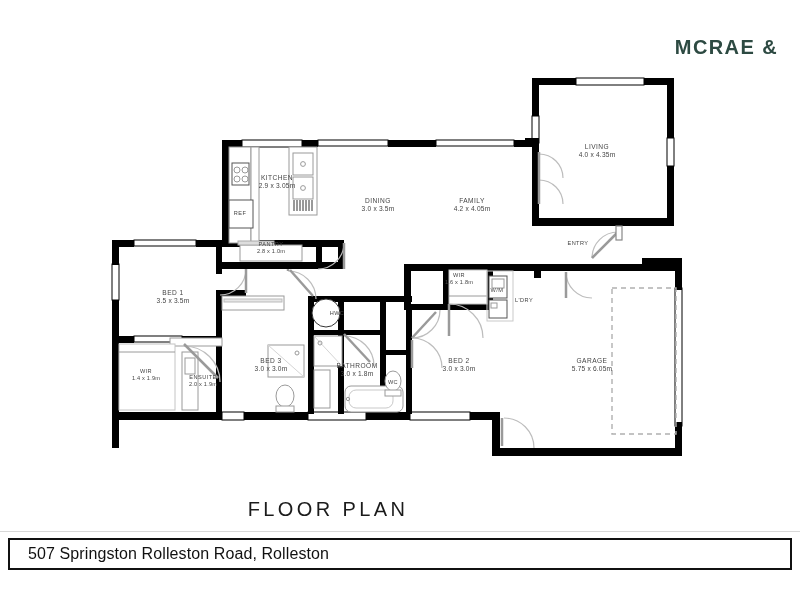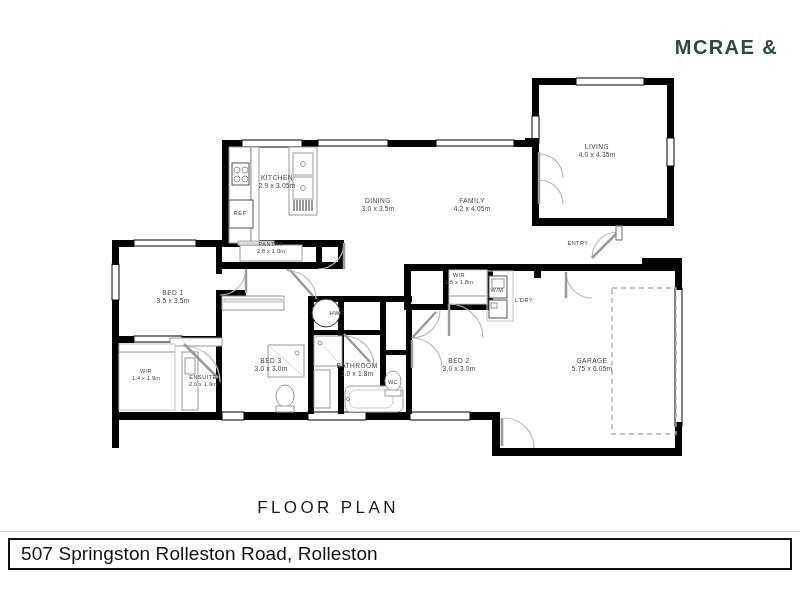--- a/index.html
+++ b/index.html
@@ -29,29 +29,29 @@
     text-align:center;color:#444;white-space:nowrap;
     line-height:1.25;pointer-events:none;
   }
   .rlabel .nm{display:block;font-size:6.6px;letter-spacing:.45px;}
   .rlabel .dim{display:block;font-size:6.6px;letter-spacing:.2px;}
   .rlabel.sm .nm,.rlabel.sm .dim{font-size:5.6px;}
 
   
   .fp-title{
     position:absolute;left:0;top:498px;width:656px;text-align:center;
-    font-size:17px;letter-spacing:3.4px;color:#1b1b1b;
+    font-size:20px;letter-spacing:3.4px;color:#1b1b1b;
   }
   .addrbar{
     position:absolute;left:8px;top:538px;width:784px;height:32px;
     border:2px solid #111;background:#fff;box-sizing:border-box;
     display:flex;align-items:center;
   }
   .addrbar span{
-    padding-left:11px;font-size:19px;color:#111;letter-spacing:.1px;
+    padding-left:18px;font-size:16px;color:#111;letter-spacing:.1px;
   }
   .divider{position:absolute;left:0;top:531px;width:800px;height:1px;background:#d8d8d8;}
 </style>
 </head>
 <body>
 
 <div id="page">
 
   <div class="logo">
     <span>MCRAE &amp;</span>

